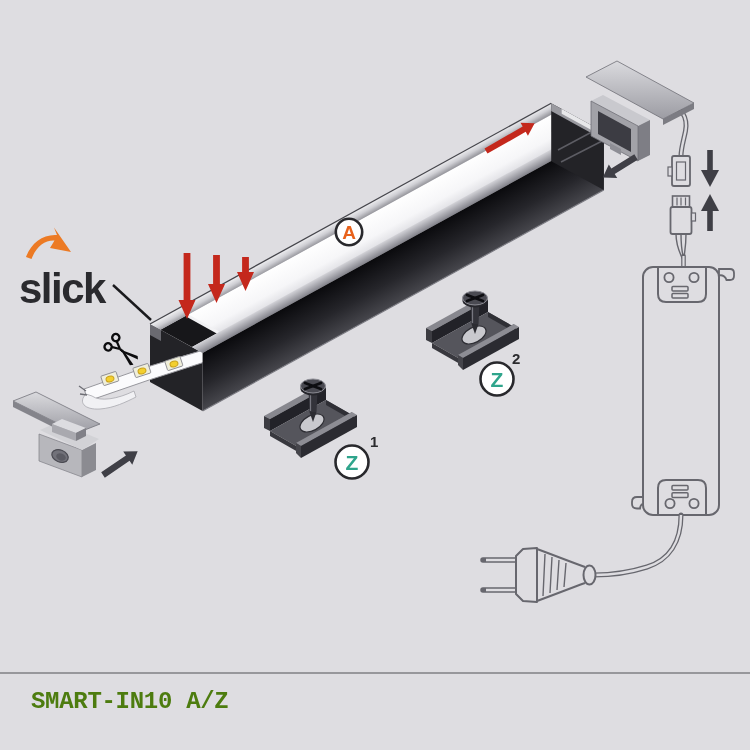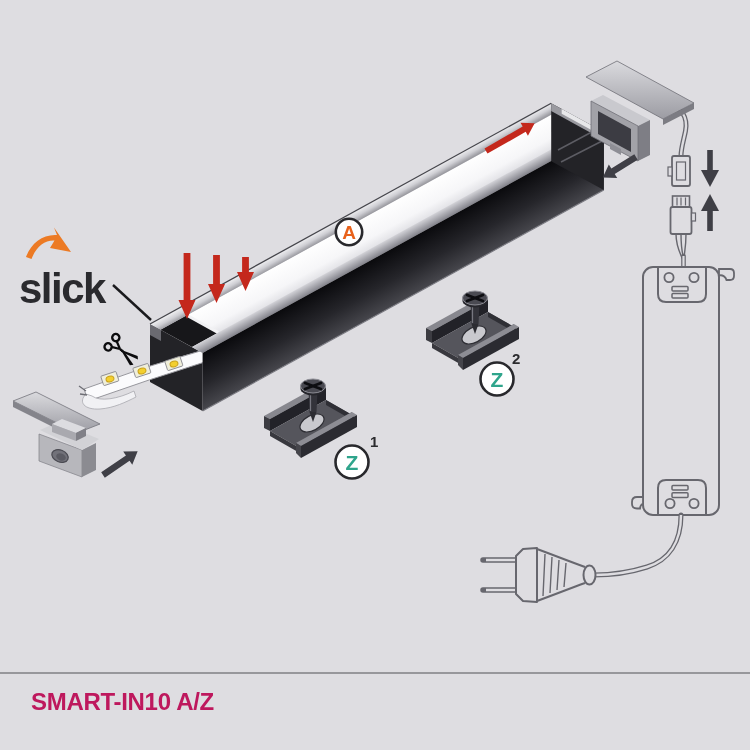--- a/index.html
+++ b/index.html
@@ -2,22 +2,22 @@
 <html><head>
 <meta charset="utf-8">
 <style>
   html,body{margin:0;padding:0;}
   body{width:750px;height:750px;background:#dedde1;overflow:hidden;}
   .stage{position:relative;width:750px;height:750px;background:#dedde1;}
   .stage svg{position:absolute;left:0;top:0;}
   svg text{font-family:"Liberation Sans","DejaVu Sans",sans-serif;}
   .divider{position:absolute;left:0;top:672px;width:750px;height:2px;background:#97979b;}
   .footer-label{position:absolute;left:31px;top:688px;
-    font-family:Liberation Sans, sans-serif;
-    font-weight:700;font-size:24px;letter-spacing:-0.3px;color:#be185d;}
+    font-family:Liberation Mono, monospace;
+    font-weight:700;font-size:24px;letter-spacing:-0.3px;color:#4d7c0f;}
   .logo-text{font-weight:700;font-size:42px;letter-spacing:-1.5px;fill:#2a2a2e;}
   .callout-letter{font-weight:700;text-anchor:middle;}
   .callout-sup{font-weight:700;font-size:15px;fill:#2b2b2e;}
 </style>
 </head>
 <body>
 
 <div class="stage">
 <svg width="750" height="750" viewBox="0 0 750 750">
   <defs>

